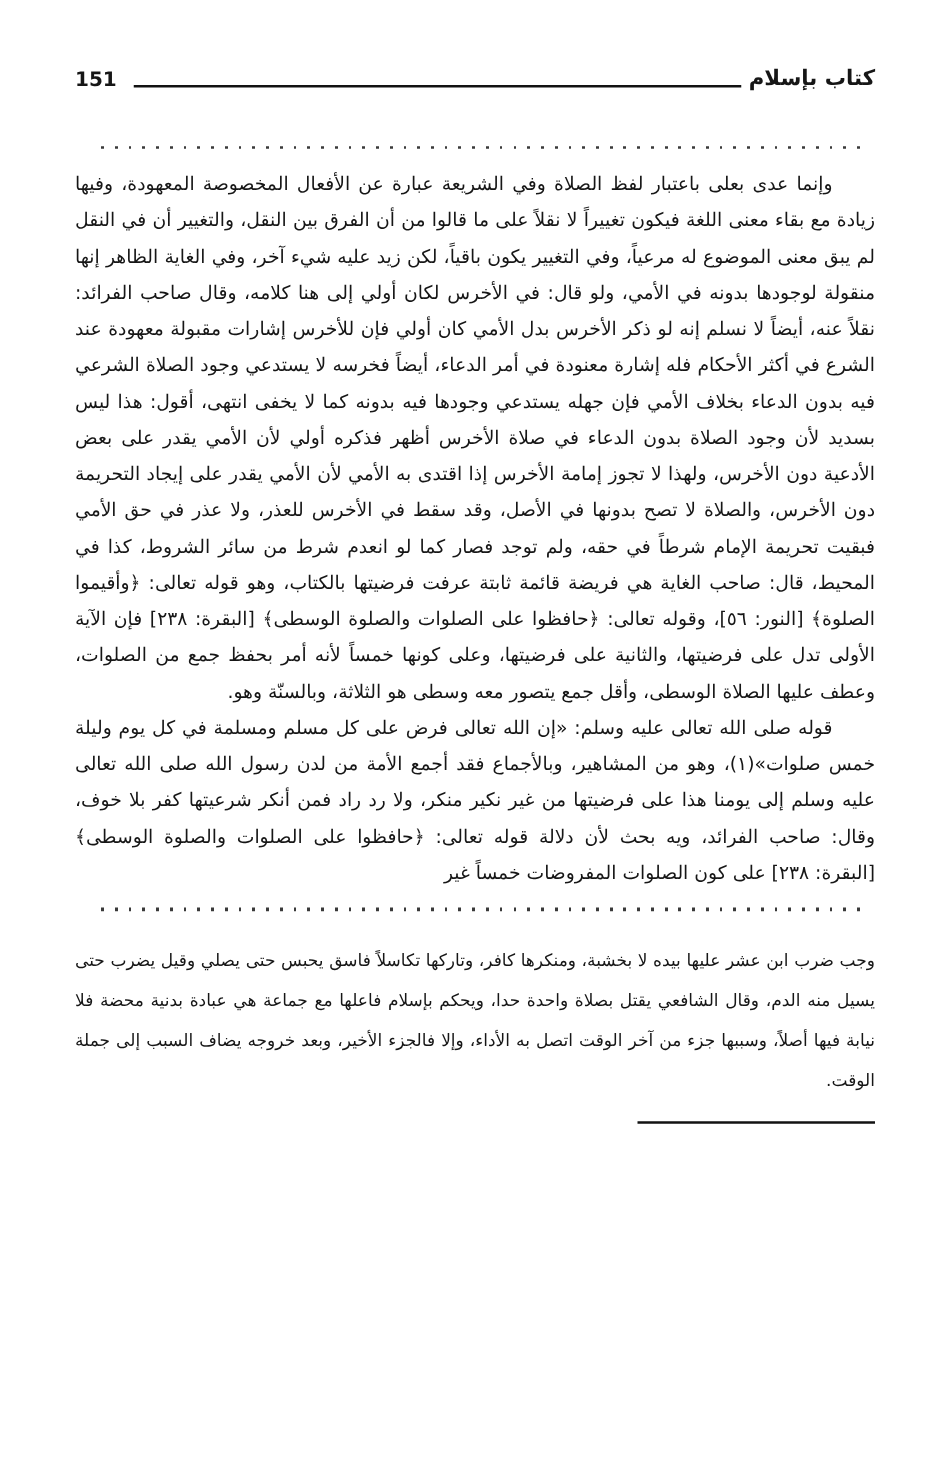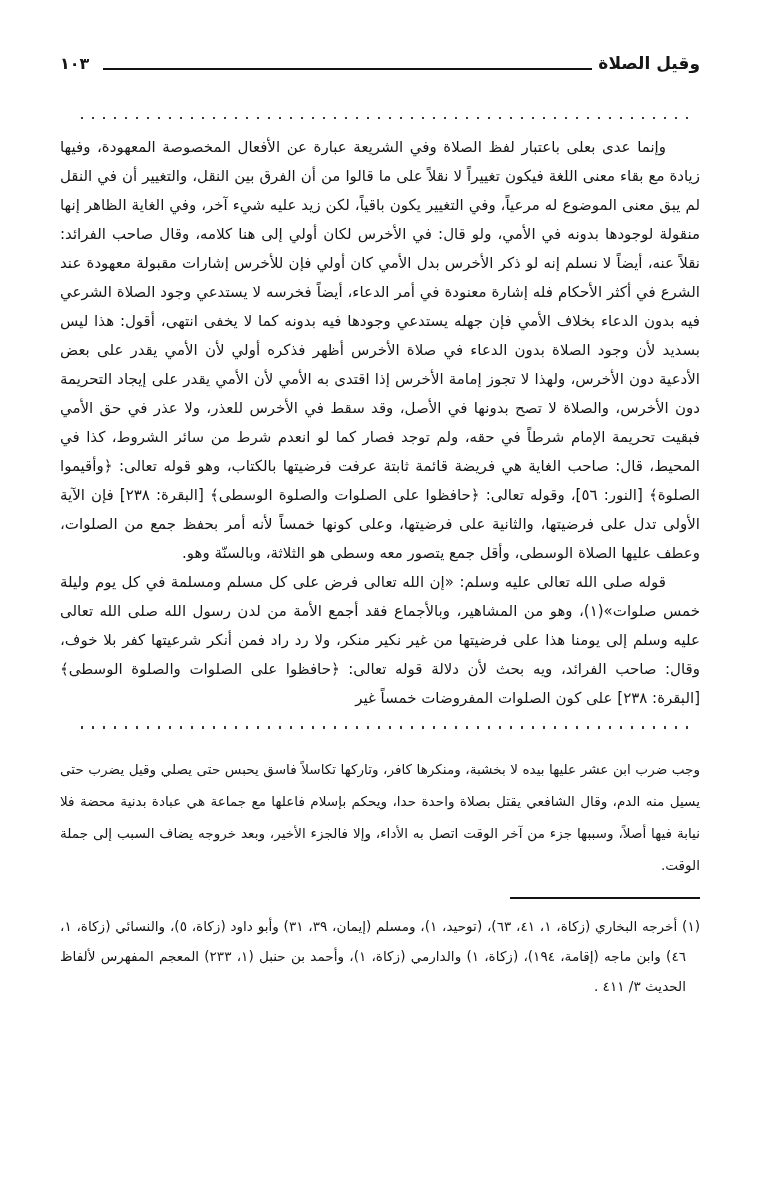--- a/index.html
+++ b/index.html
@@ -91,37 +91,34 @@
     margin: 0;
     text-indent: -14px; 
   }
 </style>
 </head>
 <body>
 
 <div class="page">
 
   <div class="page-header">
-    <span class="book-title">وقيل الصلاة</span>
+    <span class="book-title">كتاب بإسلام</span>
     <span class="header-rule"></span>
-    <span class="page-number">١٠٣</span>
+    <span class="page-number">151</span>
   </div>
 
   <div class="dotted-rule top"></div>
 
   <div class="body-text">
     <p>وإنما عدى بعلى باعتبار لفظ الصلاة وفي الشريعة عبارة عن الأفعال المخصوصة المعهودة، وفيها زيادة مع بقاء معنى اللغة فيكون تغييراً لا نقلاً على ما قالوا من أن الفرق بين النقل، والتغيير أن في النقل لم يبق معنى الموضوع له مرعياً، وفي التغيير يكون باقياً، لكن زيد عليه شيء آخر، وفي الغاية الظاهر إنها منقولة لوجودها بدونه في الأمي، ولو قال: في الأخرس لكان أولي إلى هنا كلامه، وقال صاحب الفرائد: نقلاً عنه، أيضاً لا نسلم إنه لو ذكر الأخرس بدل الأمي كان أولي فإن للأخرس إشارات مقبولة معهودة عند الشرع في أكثر الأحكام فله إشارة معنودة في أمر الدعاء، أيضاً فخرسه لا يستدعي وجود الصلاة الشرعي فيه بدون الدعاء بخلاف الأمي فإن جهله يستدعي وجودها فيه بدونه كما لا يخفى انتهى، أقول: هذا ليس بسديد لأن وجود الصلاة بدون الدعاء في صلاة الأخرس أظهر فذكره أولي لأن الأمي يقدر على بعض الأدعية دون الأخرس، ولهذا لا تجوز إمامة الأخرس إذا اقتدى به الأمي لأن الأمي يقدر على إيجاد التحريمة دون الأخرس، والصلاة لا تصح بدونها في الأصل، وقد سقط في الأخرس للعذر، ولا عذر في حق الأمي فبقيت تحريمة الإمام شرطاً في حقه، ولم توجد فصار كما لو انعدم شرط من سائر الشروط، كذا في المحيط، قال: صاحب الغاية هي فريضة قائمة ثابتة عرفت فرضيتها بالكتاب، وهو قوله تعالى: ﴿وأقيموا الصلوة﴾ [النور: ٥٦]، وقوله تعالى: ﴿حافظوا على الصلوات والصلوة الوسطى﴾ [البقرة: ٢٣٨] فإن الآية الأولى تدل على فرضيتها، والثانية على فرضيتها، وعلى كونها خمساً لأنه أمر بحفظ جمع من الصلوات، وعطف عليها الصلاة الوسطى، وأقل جمع يتصور معه وسطى هو الثلاثة، وبالسنّة وهو.</p>
     <p>قوله صلى الله تعالى عليه وسلم: «إن الله تعالى فرض على كل مسلم ومسلمة في كل يوم وليلة خمس صلوات»(١)، وهو من المشاهير، وبالأجماع فقد أجمع الأمة من لدن رسول الله صلى الله تعالى عليه وسلم إلى يومنا هذا على فرضيتها من غير نكير منكر، ولا رد راد فمن أنكر شرعيتها كفر بلا خوف، وقال: صاحب الفرائد، ويه بحث لأن دلالة قوله تعالى: ﴿حافظوا على الصلوات والصلوة الوسطى﴾ [البقرة: ٢٣٨] على كون الصلوات المفروضات خمساً غير</p>
   </div>
 
   <div class="dotted-rule mid"></div>
 
   <div class="commentary">
     <p>وجب ضرب ابن عشر عليها بيده لا بخشبة، ومنكرها كافر، وتاركها تكاسلاً فاسق يحبس حتى يصلي وقيل يضرب حتى يسيل منه الدم، وقال الشافعي يقتل بصلاة واحدة حدا، ويحكم بإسلام فاعلها مع جماعة هي عبادة بدنية محضة فلا نيابة فيها أصلاً، وسببها جزء من آخر الوقت اتصل به الأداء، وإلا فالجزء الأخير، وبعد خروجه يضاف السبب إلى جملة الوقت.</p>
   </div>
 
   <div class="footnote-rule"></div>
 
-  <div class="footnotes">
-    <p>(١) أخرجه البخاري (زكاة، ١، ٤١، ٦٣)، (توحيد، ١)، ومسلم (إيمان، ٣٩، ٣١) وأبو داود (زكاة، ٥)، والنسائي (زكاة، ١، ٤٦) وابن ماجه (إقامة، ١٩٤)، (زكاة، ١) والدارمي (زكاة، ١)، وأحمد بن حنبل (١، ٢٣٣) المعجم المفهرس لألفاظ الحديث ٣/ ٤١١ .</p>
-  </div>
 
 </div>
 
 </body></html>

